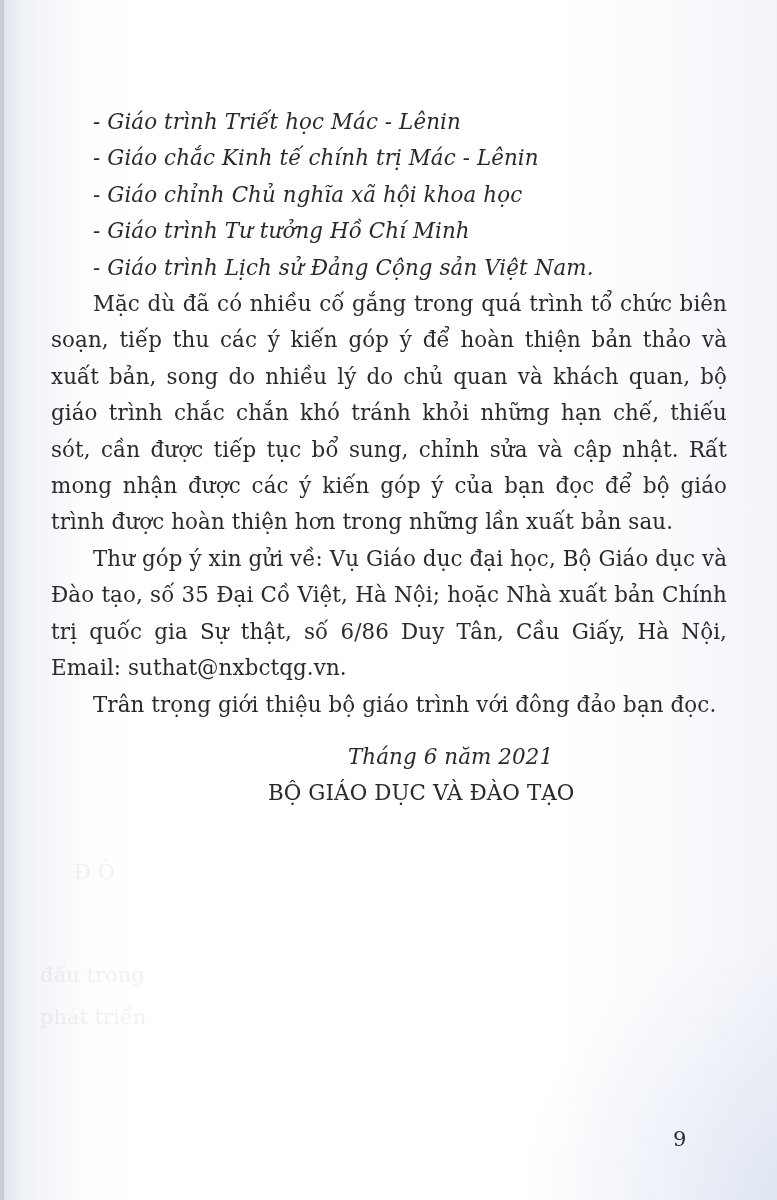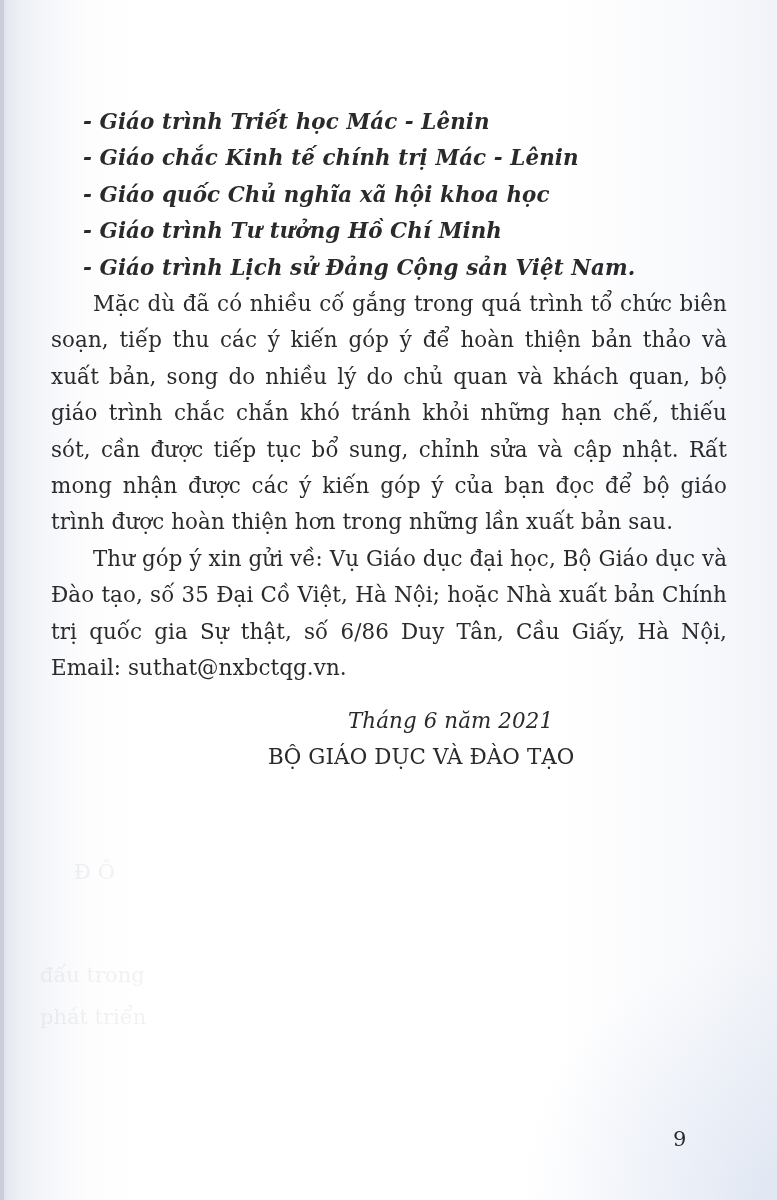--- a/index.html
+++ b/index.html
@@ -38,24 +38,23 @@
     .content {
       position: absolute;
       left: 51px;
       top: 104px;
       width: 676px;
       font-size: 21.4px;
       line-height: 36.4px;
       letter-spacing: 0.1px;
     }
     .list-item {
-      margin-left: 32px;
+      margin-left: 42px;
       font-style: italic;
       white-space: nowrap;
-      font-weight: bold;
     }
     .para {
       text-indent: 42px;
       text-align: justify;
       text-align-last: left;
       margin: 0;
     }
     .para.single {
       white-space: nowrap;
     }
@@ -98,27 +97,28 @@
 <div class="edge-strip"></div>
 
 <div class="ghost" style="left:74px; top:860px;">Đ Ô</div>
 <div class="ghost" style="left:40px; top:963px;">đấu trong</div>
 <div class="ghost" style="left:40px; top:1005px;">phát triển</div>
 
 <main class="content">
   <div>
     <div class="list-item">- Giáo trình Triết học Mác - Lênin</div>
     <div class="list-item">- Giáo chắc Kinh tế chính trị Mác - Lênin</div>
-    <div class="list-item">- Giáo quốc Chủ nghĩa xã hội khoa học</div>
+    <div class="list-item">- Giáo chỉnh Chủ nghĩa xã hội khoa học</div>
     <div class="list-item">- Giáo trình Tư tưởng Hồ Chí Minh</div>
     <div class="list-item">- Giáo trình Lịch sử Đảng Cộng sản Việt Nam.</div>
   </div>
 
   <p class="para">Mặc dù đã có nhiều cố gắng trong quá trình tổ chức biên soạn, tiếp thu các ý kiến góp ý để hoàn thiện bản thảo và xuất bản, song do nhiều lý do chủ quan và khách quan, bộ giáo trình chắc chắn khó tránh khỏi những hạn chế, thiếu sót, cần được tiếp tục bổ sung, chỉnh sửa và cập nhật. Rất mong nhận được các ý kiến góp ý của bạn đọc để bộ giáo trình được hoàn thiện hơn trong những lần xuất bản sau.</p>
   <p class="para">Thư góp ý xin gửi về: Vụ Giáo dục đại học, Bộ Giáo dục và Đào tạo, số 35 Đại Cồ Việt, Hà Nội; hoặc Nhà xuất bản Chính trị quốc gia Sự thật, số 6/86 Duy Tân, Cầu Giấy, Hà Nội, Email: suthat@nxbctqg.vn.</p>
+  <p class="para single">Trân trọng giới thiệu bộ giáo trình với đông đảo bạn đọc.</p>
 
   <div class="signature">
     <div class="sig-date">Tháng 6 năm 2021</div>
     <div class="sig-org1">BỘ GIÁO DỤC VÀ ĐÀO TẠO</div>
   </div>
 </main>
 
 <div class="page-number">9</div>
 
 </body></html>

